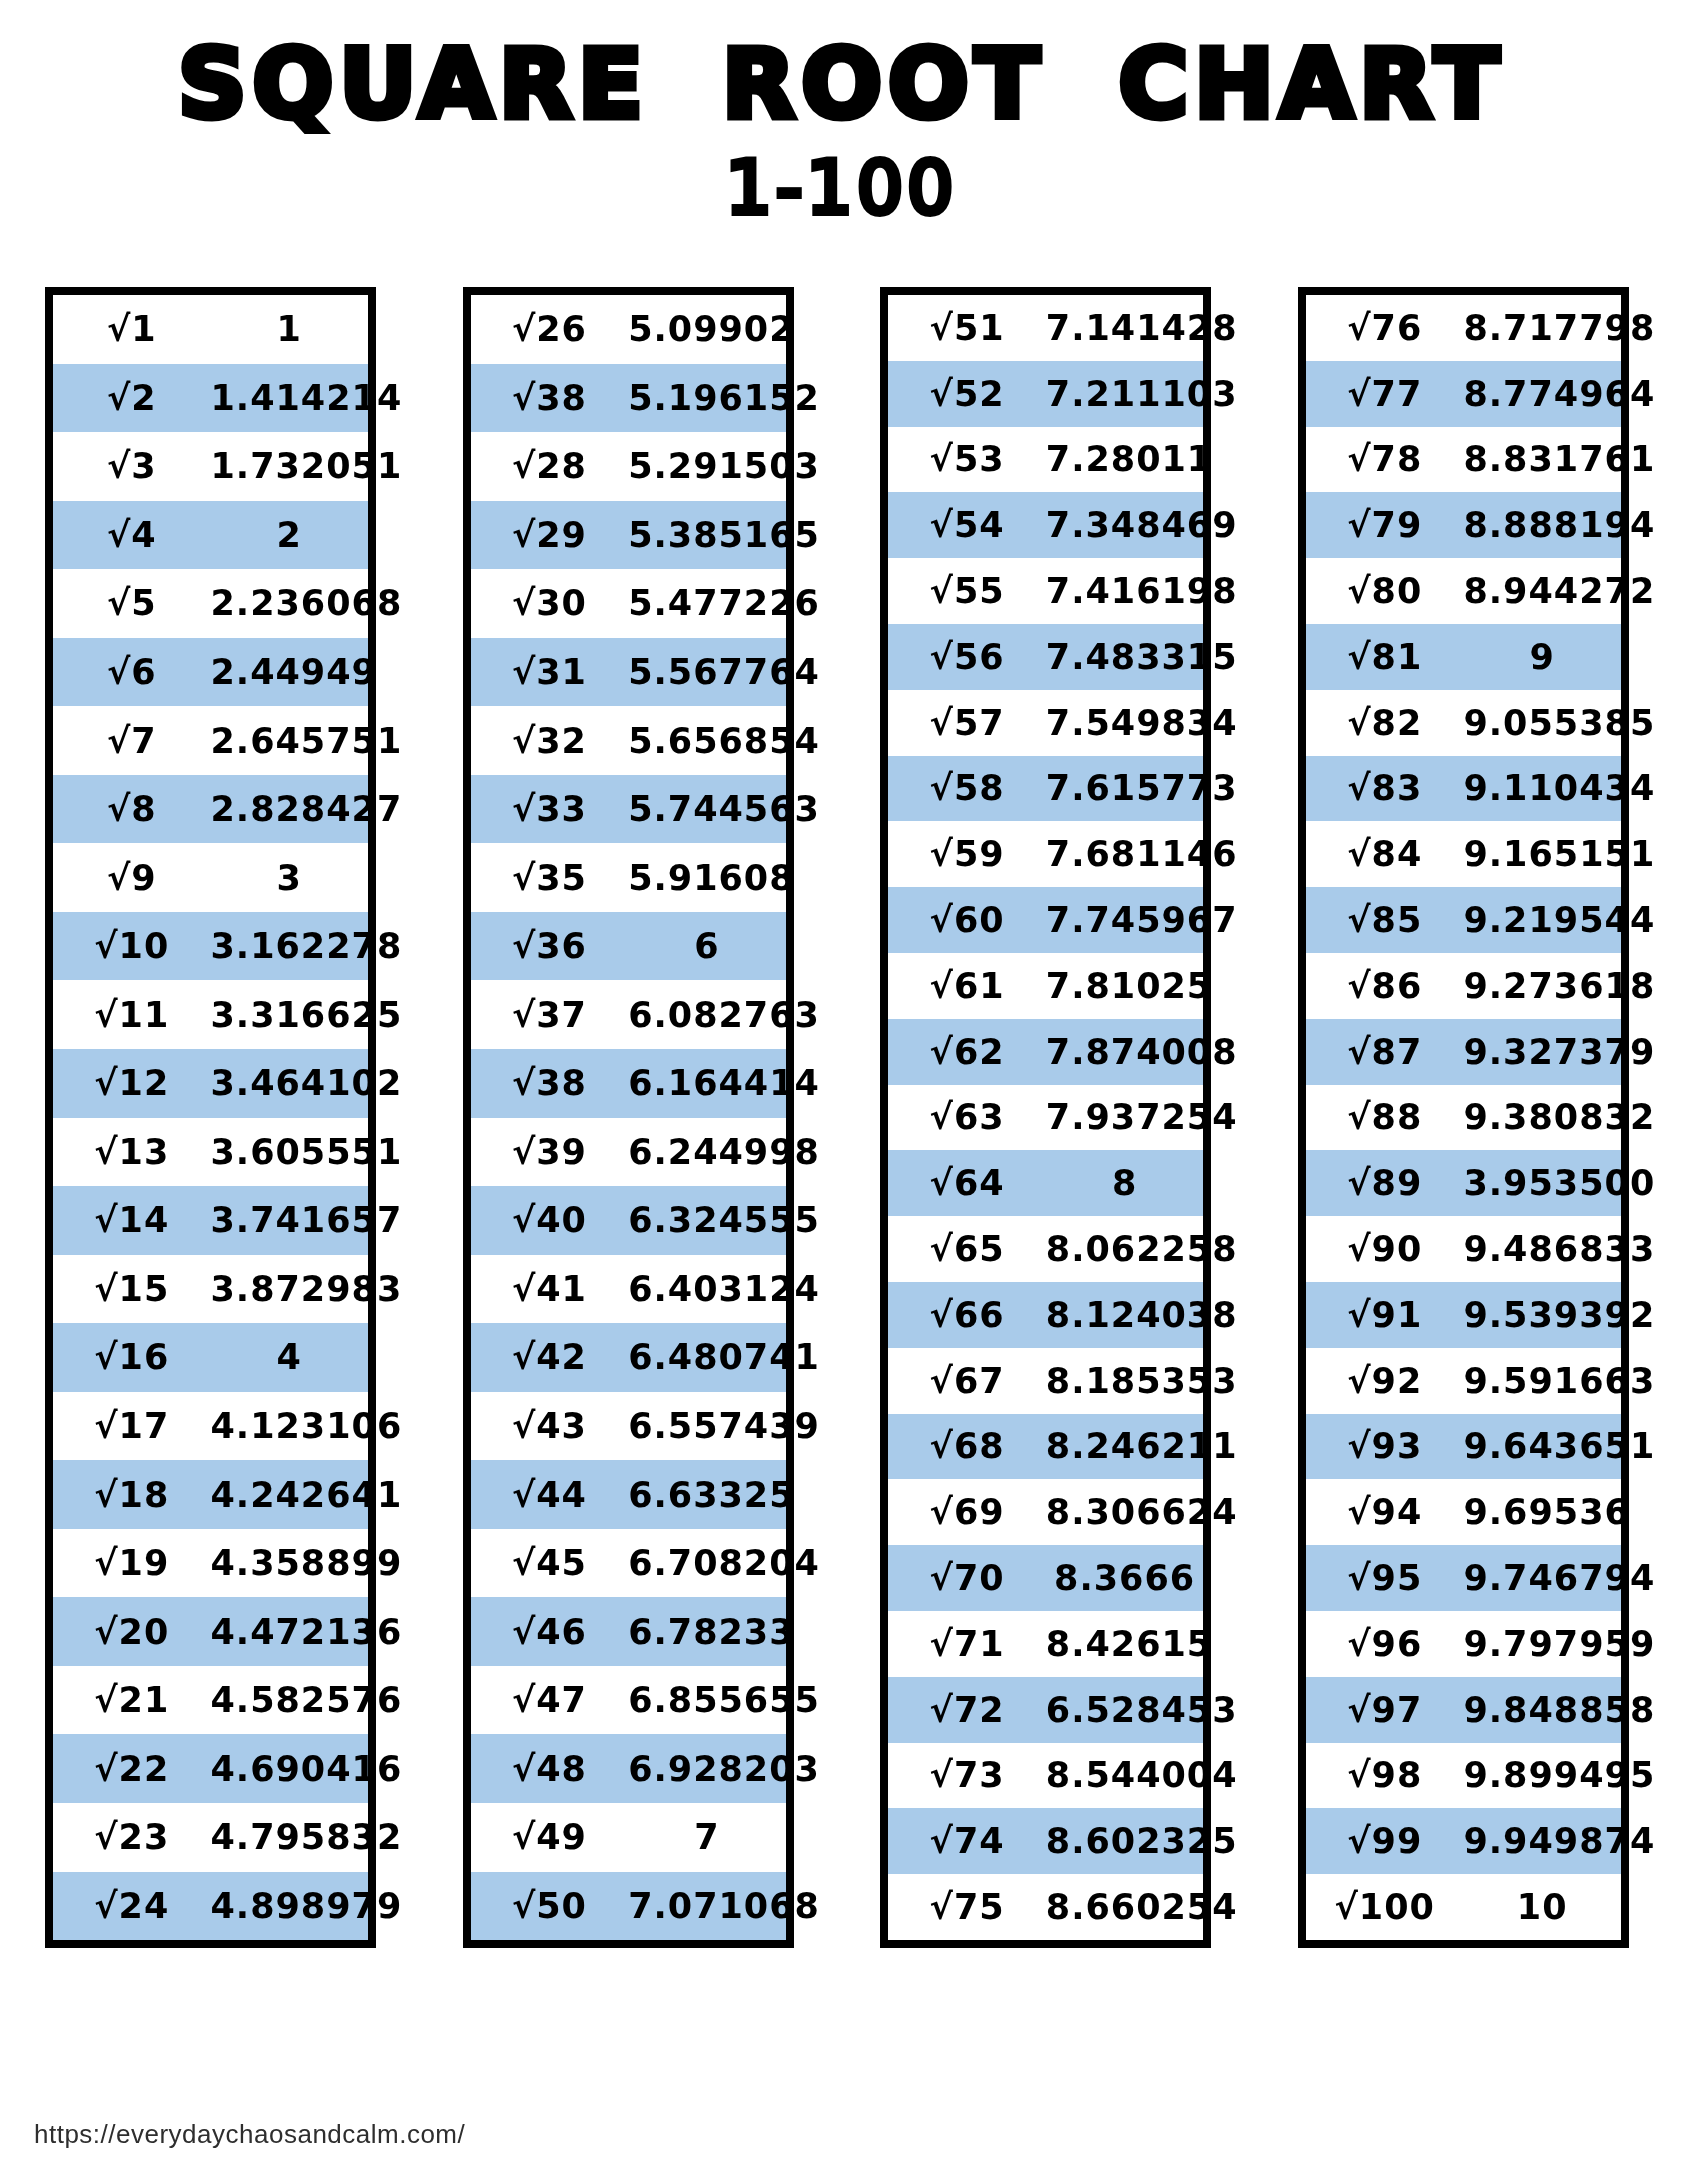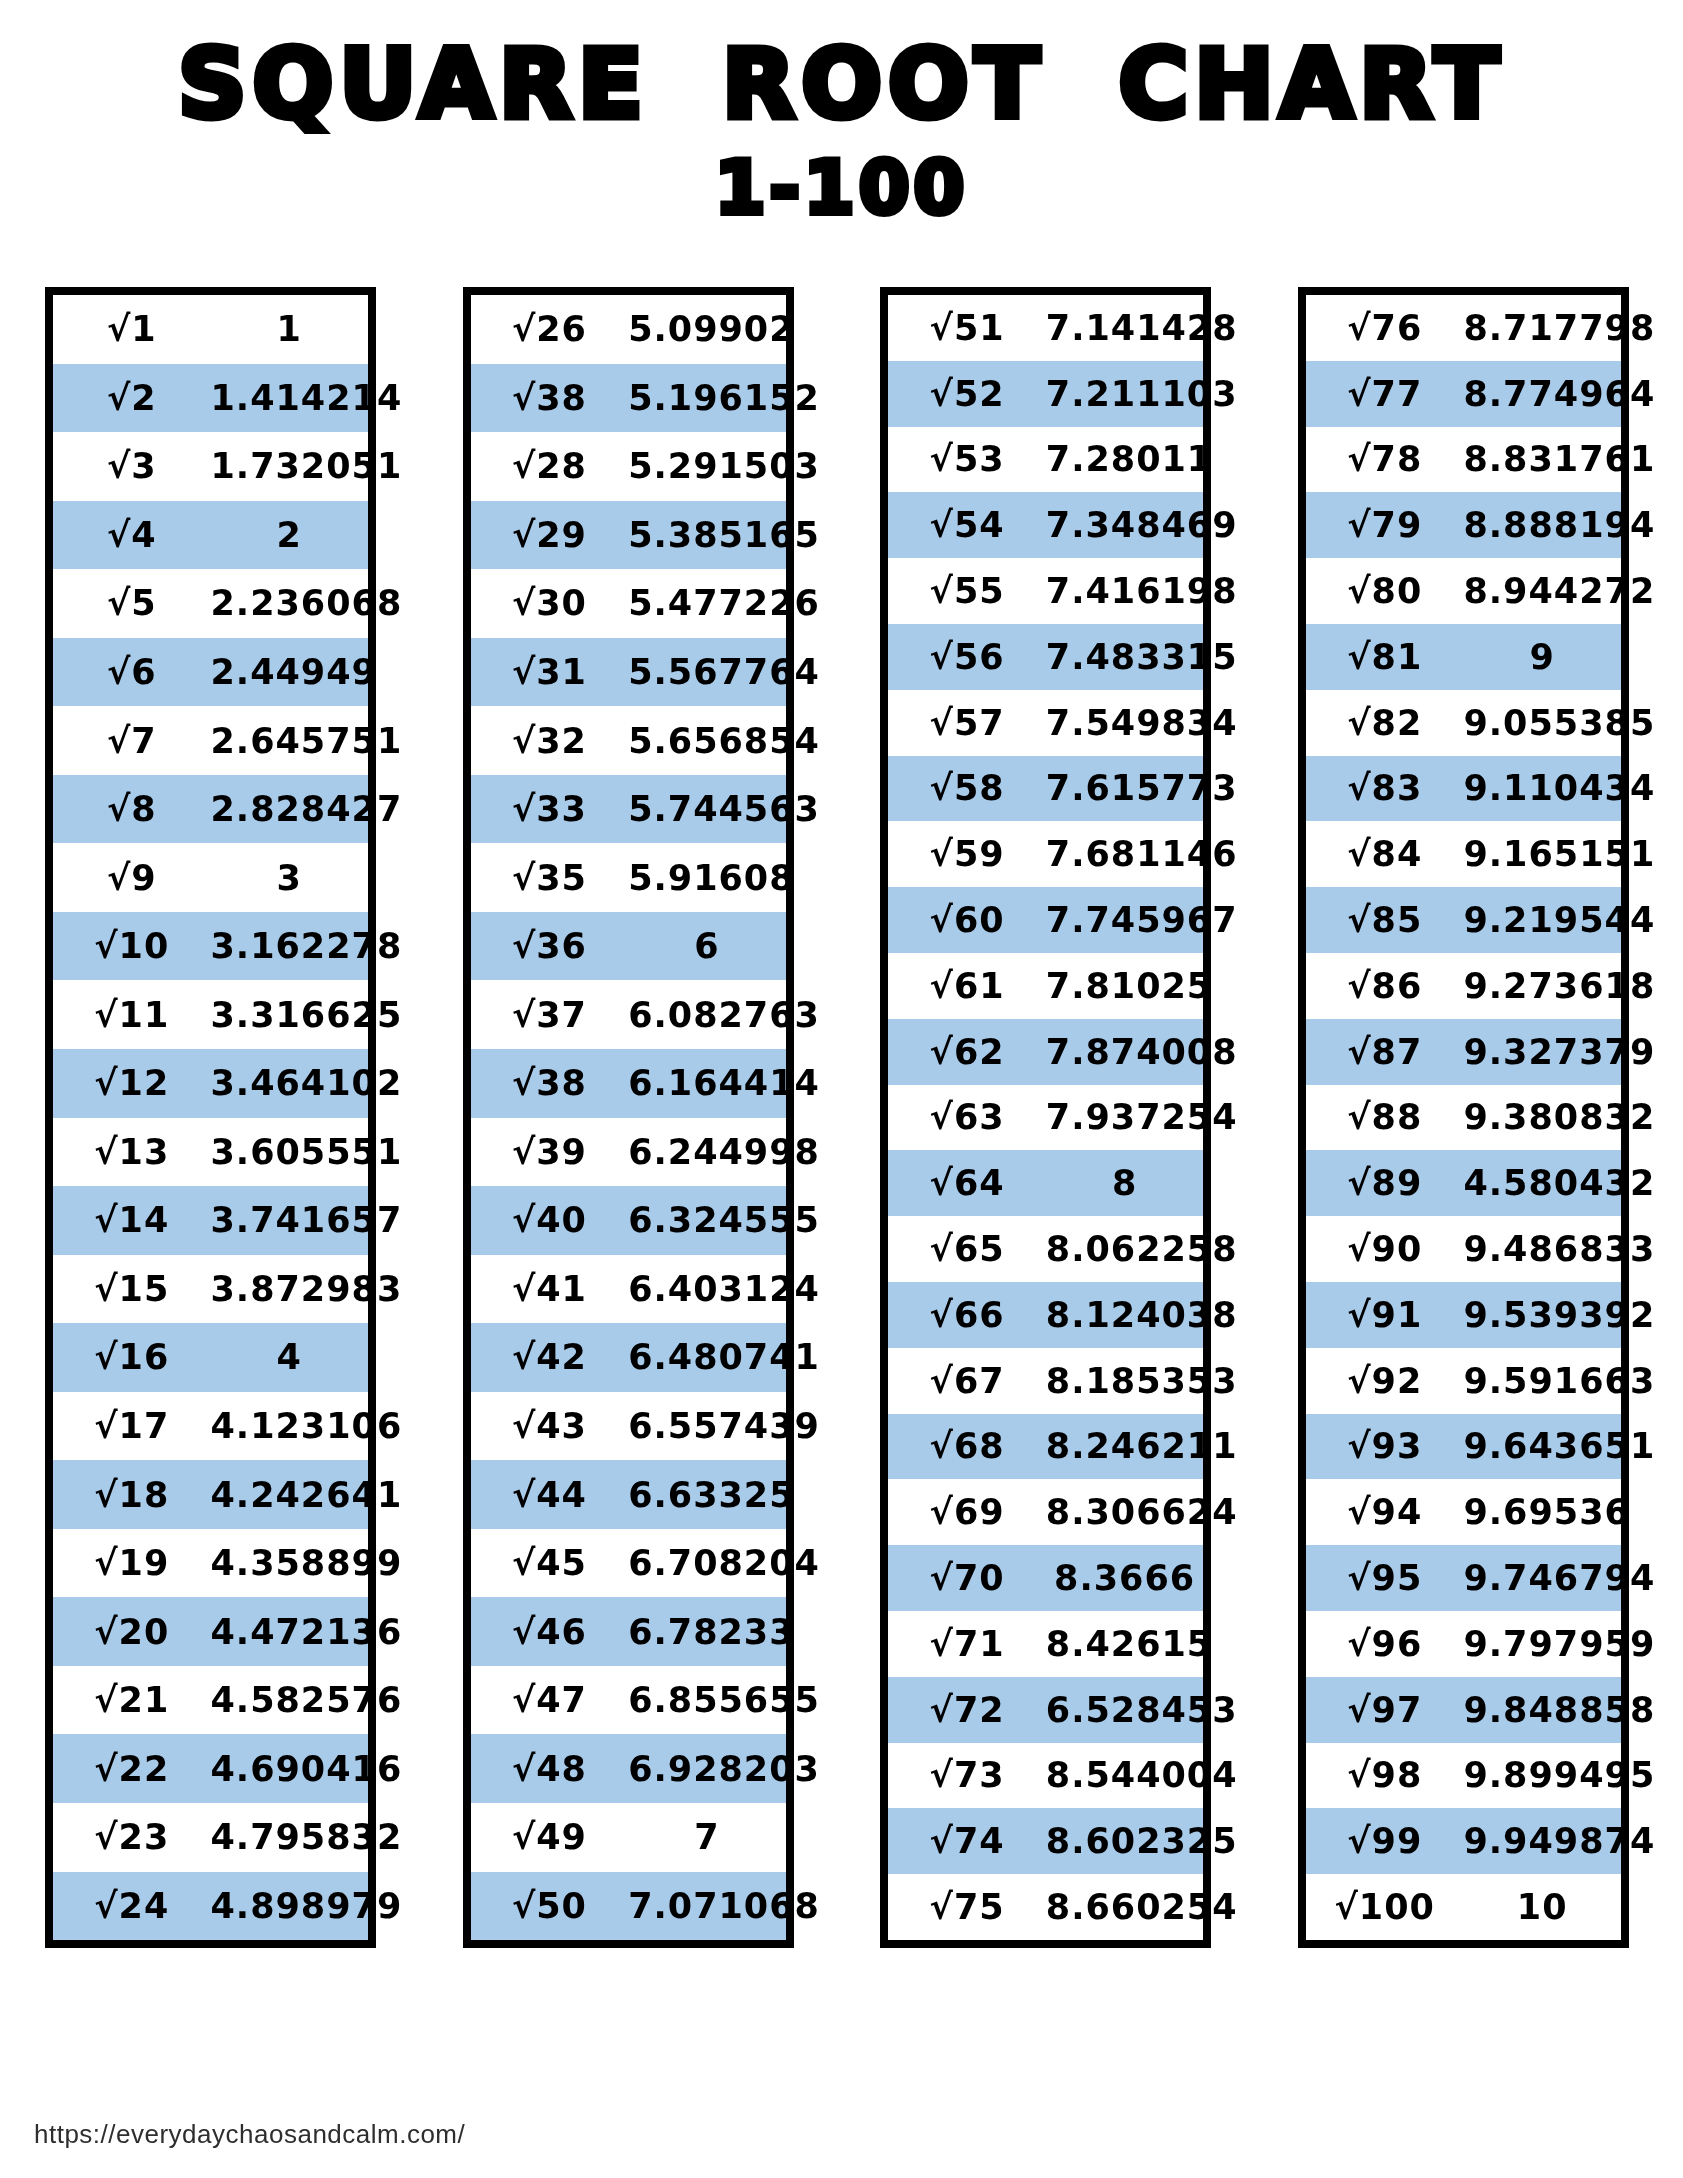--- a/index.html
+++ b/index.html
@@ -28,21 +28,21 @@
     font-weight: bold;
     letter-spacing: 6px;
     word-spacing: 34px;
     -webkit-text-stroke: 7px #000;
     paint-order: stroke fill;
   }
   h2.subtitle {
     margin: 0;
     font-size: 73px;
     line-height: 89px;
-    font-weight: bold;
+    font-weight: normal;
     letter-spacing: 4px;
     -webkit-text-stroke: 6px #000;
     paint-order: stroke fill;
   }
 
   
   .tables {
     position: absolute;
     top: 287px;
     left: 45px;
@@ -448,21 +448,21 @@
       <div class="sqrt-row">
         <span class="cell">√87</span>
         <span class="cell">9.327379</span>
       </div>
       <div class="sqrt-row">
         <span class="cell">√88</span>
         <span class="cell">9.380832</span>
       </div>
       <div class="sqrt-row">
         <span class="cell">√89</span>
-        <span class="cell">4.580432</span>
+        <span class="cell">3.953500</span>
       </div>
       <div class="sqrt-row">
         <span class="cell">√90</span>
         <span class="cell">9.486833</span>
       </div>
       <div class="sqrt-row">
         <span class="cell">√91</span>
         <span class="cell">9.539392</span>
       </div>
       <div class="sqrt-row">

